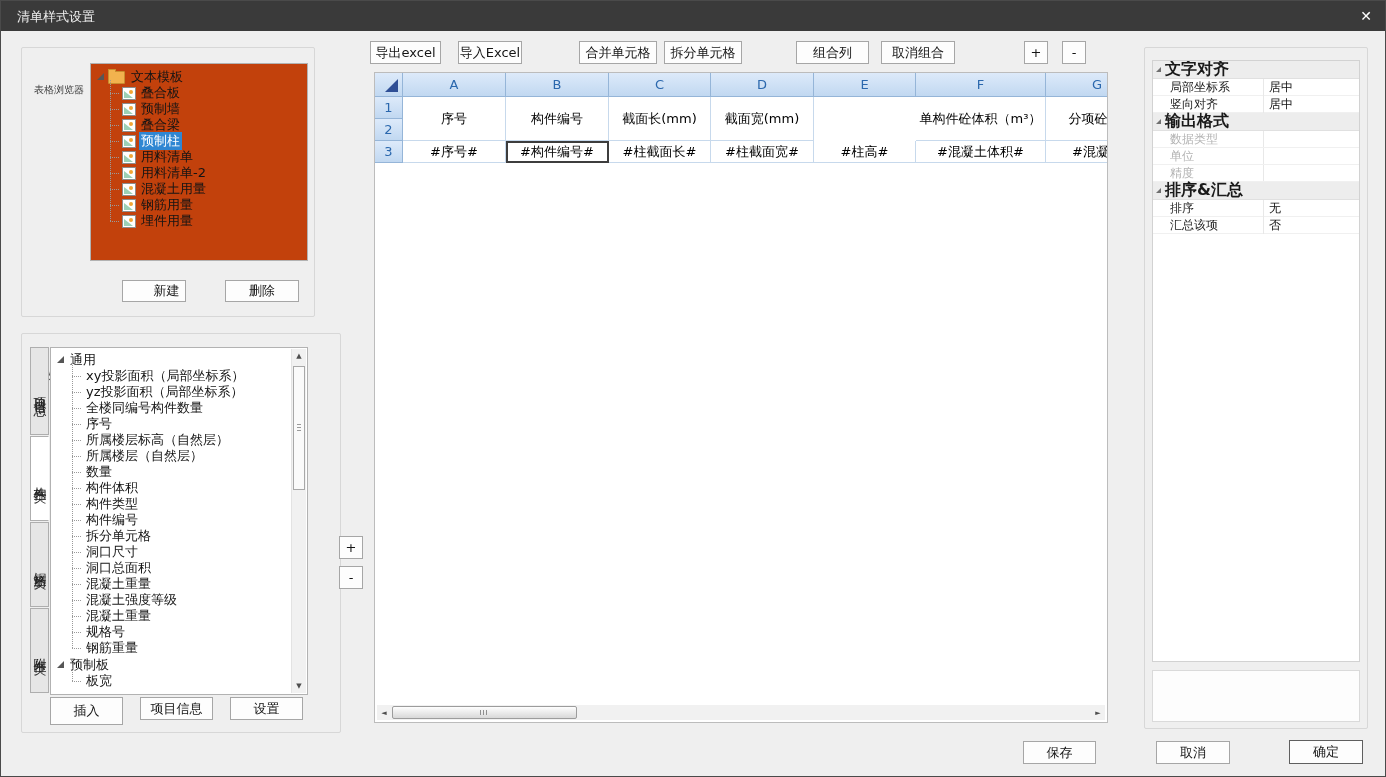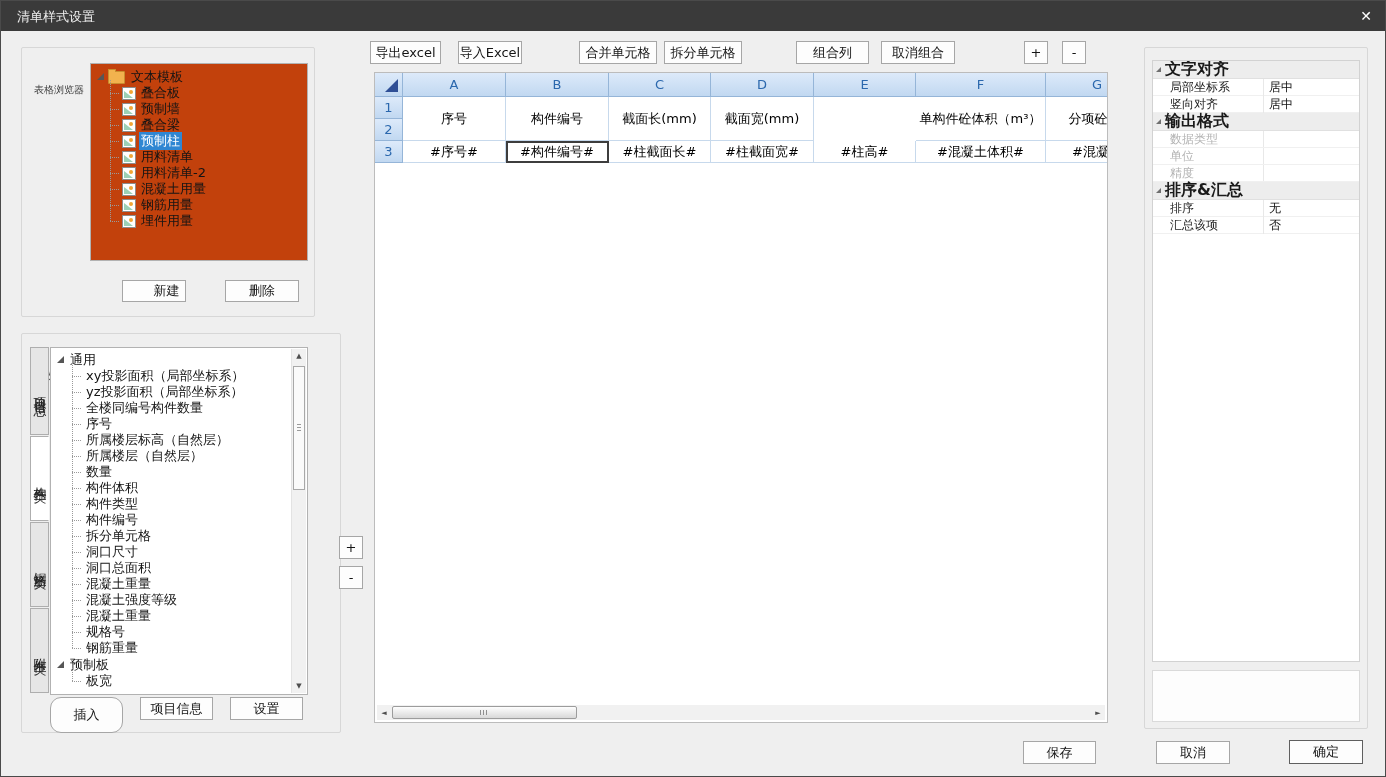--- a/index.html
+++ b/index.html
@@ -269,21 +269,21 @@
               <span class="tlabel">板宽</span>
             </div>
           </div>
         </div>
       <div class="vsb">
         <span class="sbarrow up">▲</span>
         <span class="vthumb"></span>
         <span class="sbarrow down">▼</span>
       </div>
     </div>
-    <button class="btn" style="left:28px;top:363px;width:73px;height:36px;border-radius:11px;">插入</button>
+    <button class="btn" style="left:28px;top:363px;width:73px;height:28px;">插入</button>
     <button class="btn" style="left:118px;top:363px;width:73px;height:23px;">项目信息</button>
     <button class="btn" style="left:208px;top:363px;width:73px;height:23px;">设置</button>
   </div>
 
   <button class="btn tbtn" id="btn-export">导出excel</button>
   <button class="btn tbtn" id="btn-import">导入Excel</button>
   <button class="btn tbtn" id="btn-merge">合并单元格</button>
   <button class="btn tbtn" id="btn-split">拆分单元格</button>
   <button class="btn tbtn" id="btn-groupcol">组合列</button>
   <button class="btn tbtn" id="btn-ungroup">取消组合</button>

